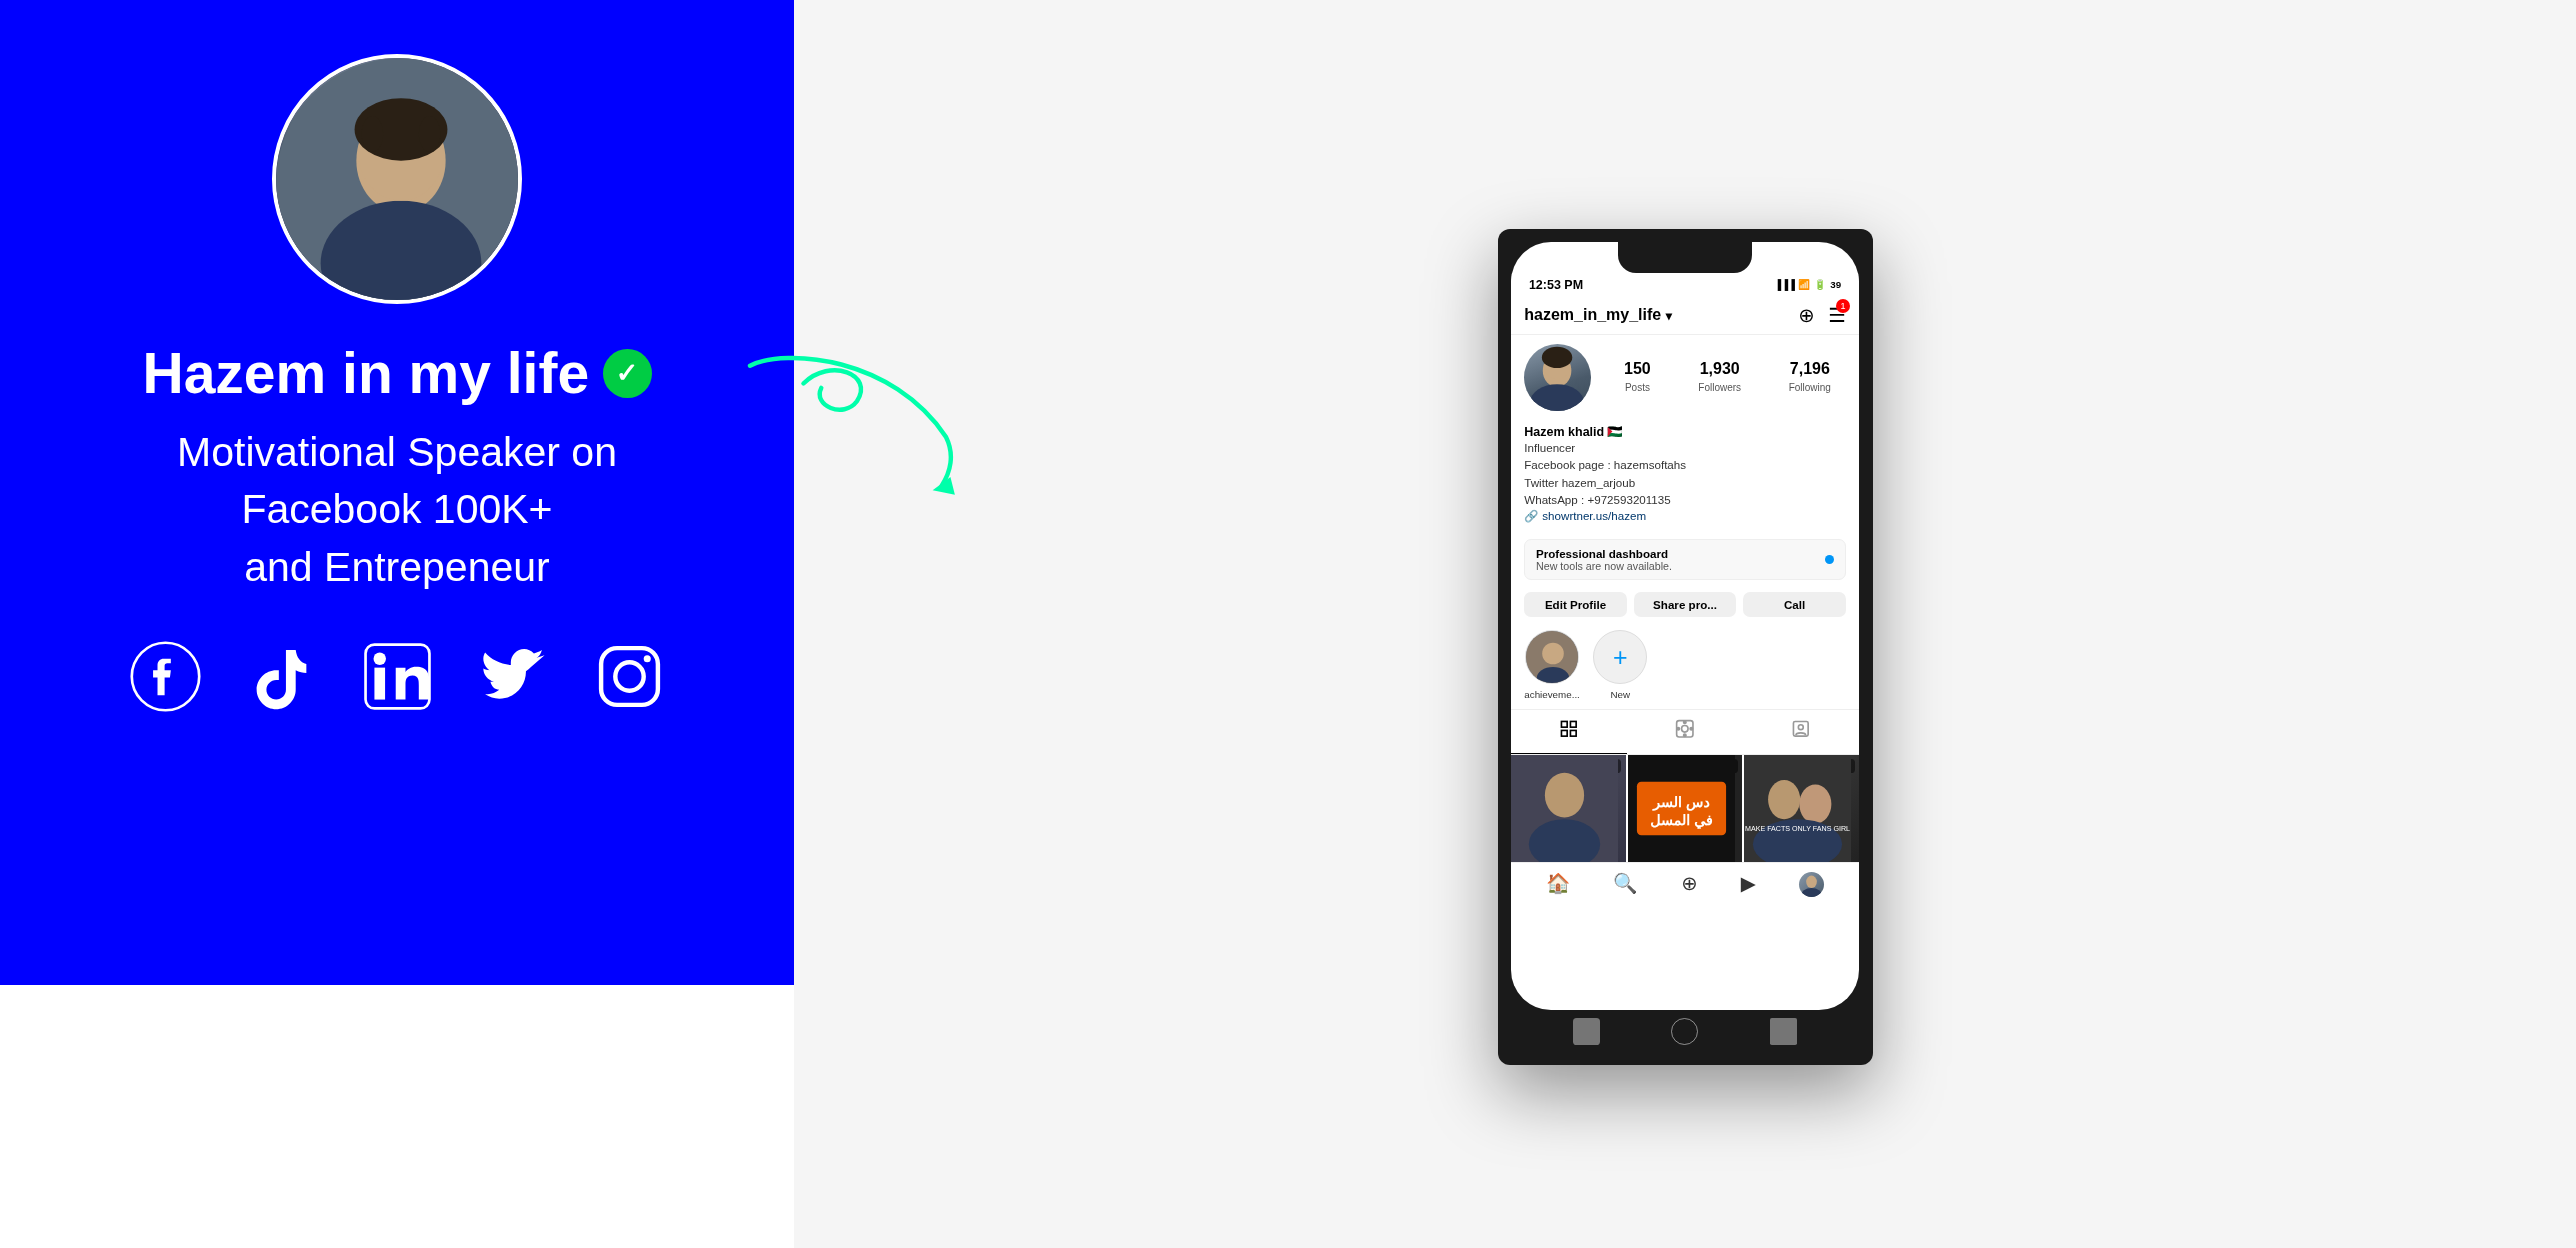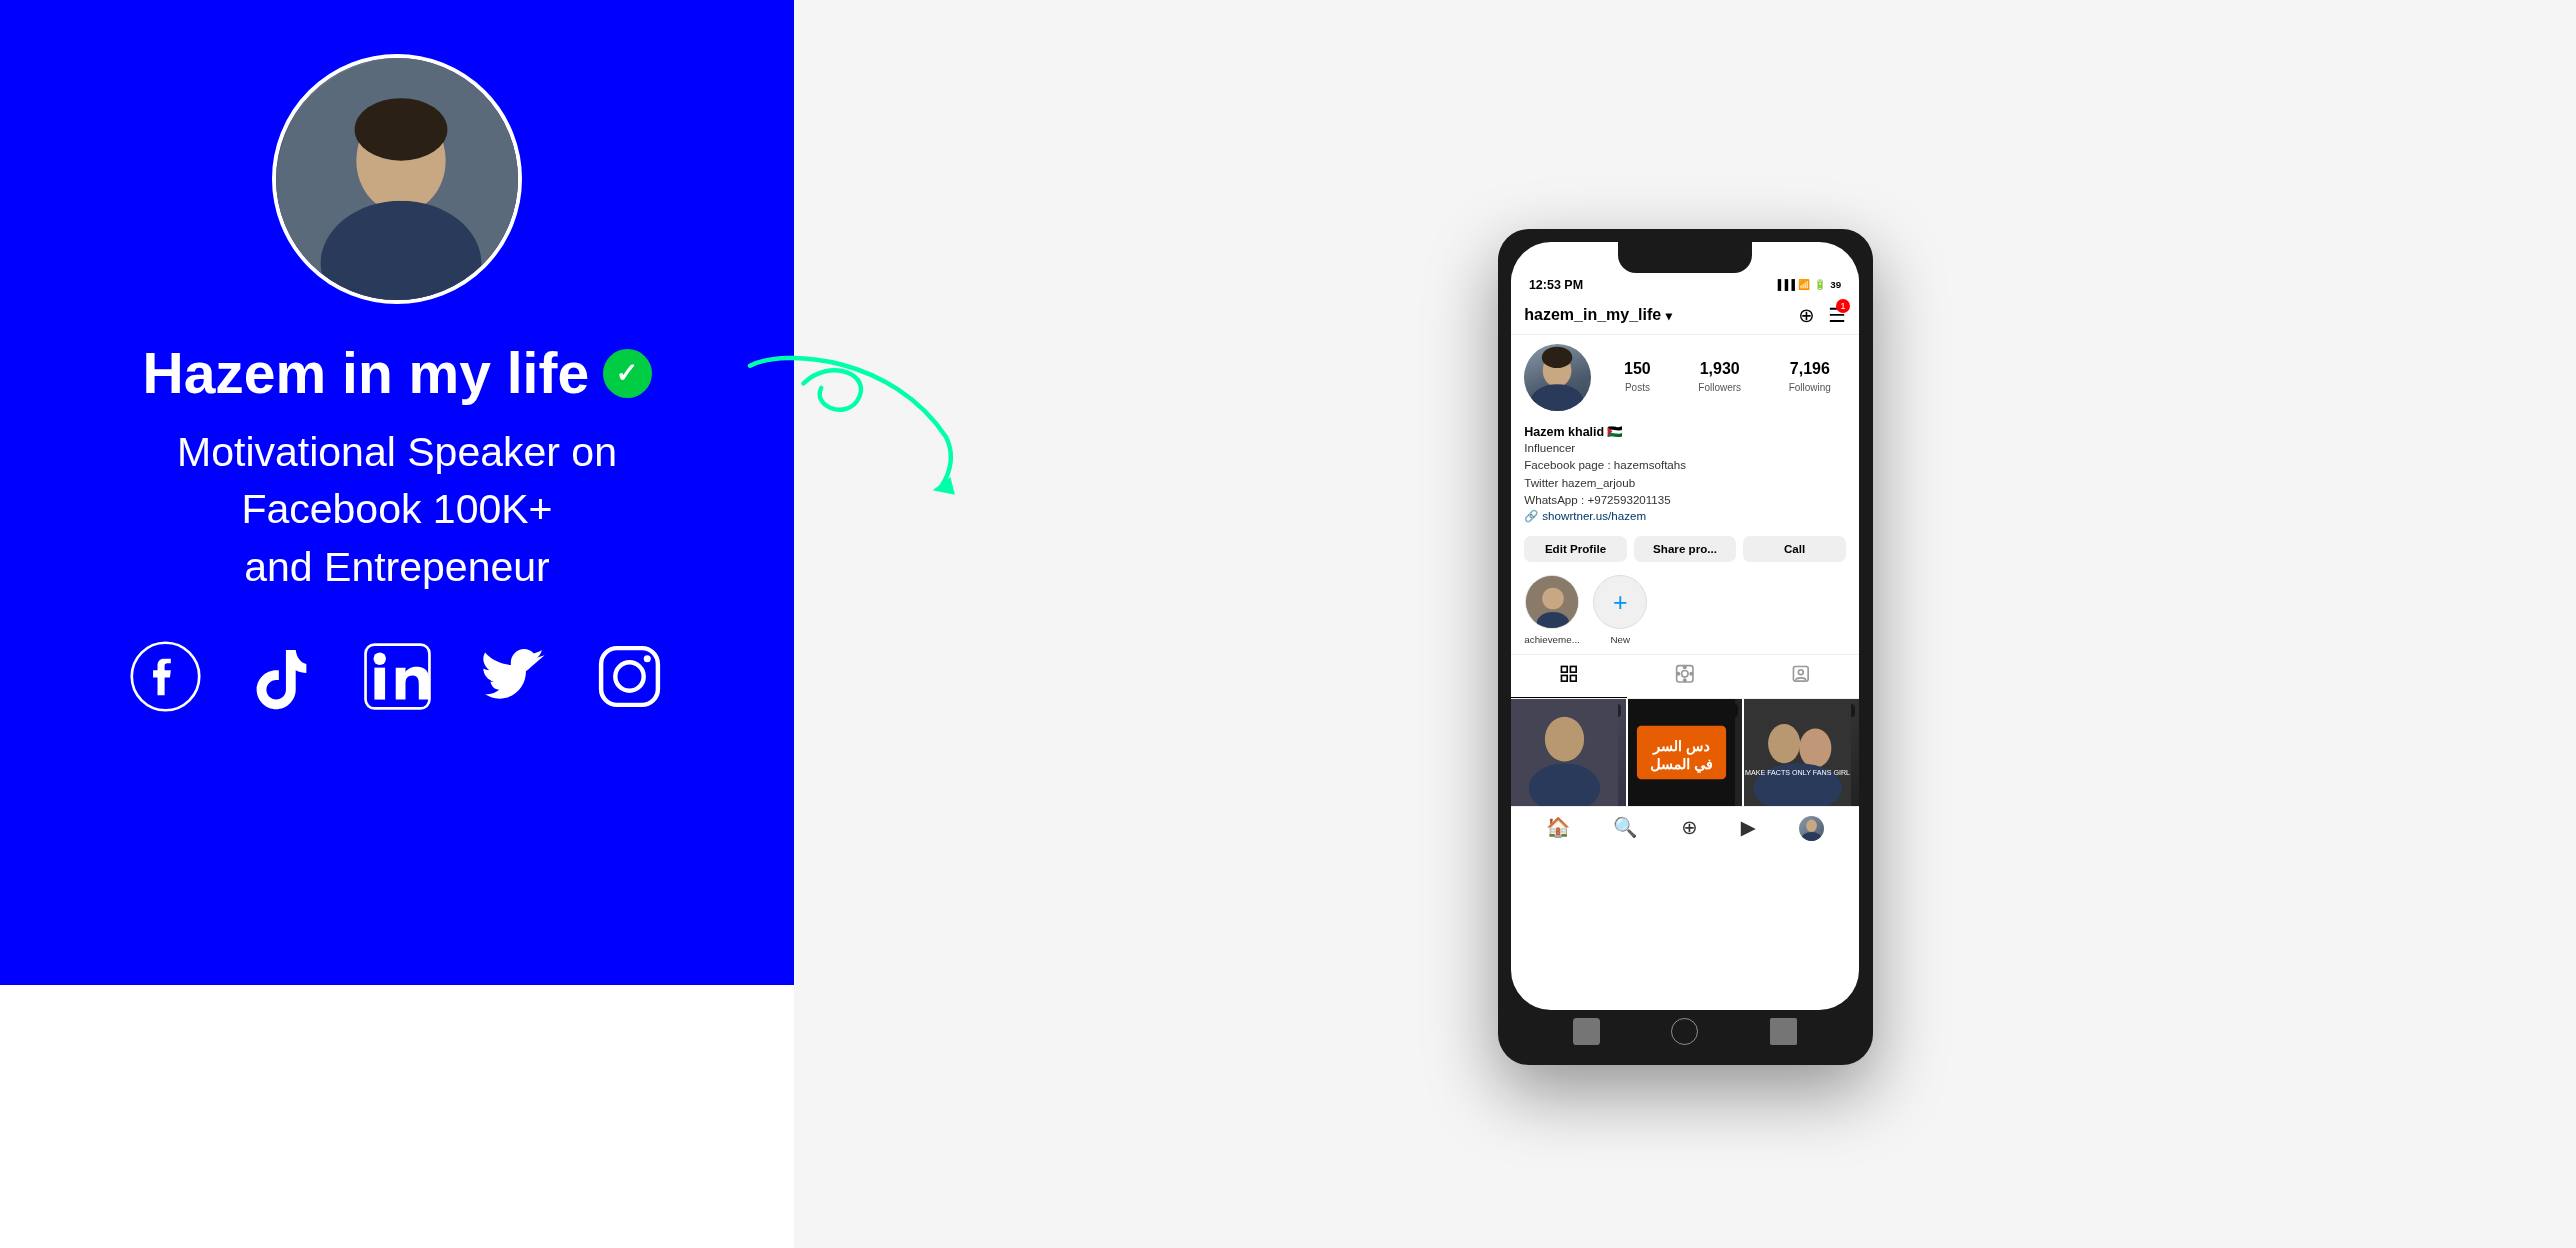--- a/index.html
+++ b/index.html
@@ -143,21 +143,21 @@
       align-items: center;
       justify-content: center;
       position: relative;
     }
 
     
     .phone-mockup {
       width: 375px;
       min-height: 714px;
       background: #1a1a1a;
-      border-radius: 31px;
+      border-radius: 12px;
       padding: 13.4px;
       box-shadow: 0 27px 71px rgba(0,0,0,0.4);
       position: relative;
     }
 
     .phone-screen {
       background: #fff;
       border-radius: 40px;
       overflow: hidden;
       height: 768px;
@@ -620,20 +620,27 @@
           <div class="ig-bio-line">Influencer</div>
           <div class="ig-bio-line">Facebook page : hazemsoftahs</div>
           <div class="ig-bio-line">Twitter hazem_arjoub</div>
           <div class="ig-bio-line">WhatsApp : +972593201135</div>
           <div class="ig-link">
             <span>🔗</span>
             <span>showrtner.us/hazem</span>
           </div>
         </div>
 
+        <div class="ig-dashboard">
+          <div class="ig-dashboard-text">
+            <div class="title">Professional dashboard</div>
+            <div class="subtitle">New tools are now available.</div>
+          </div>
+          <div class="ig-blue-dot"></div>
+        </div>
 
         <div class="ig-action-buttons">
           <div class="ig-action-btn">Edit Profile</div>
           <div class="ig-action-btn">Share pro...</div>
           <div class="ig-action-btn">Call</div>
         </div>
 
         <div class="ig-stories">
           <div class="ig-story-item">
             <div class="ig-story-circle has-story">

